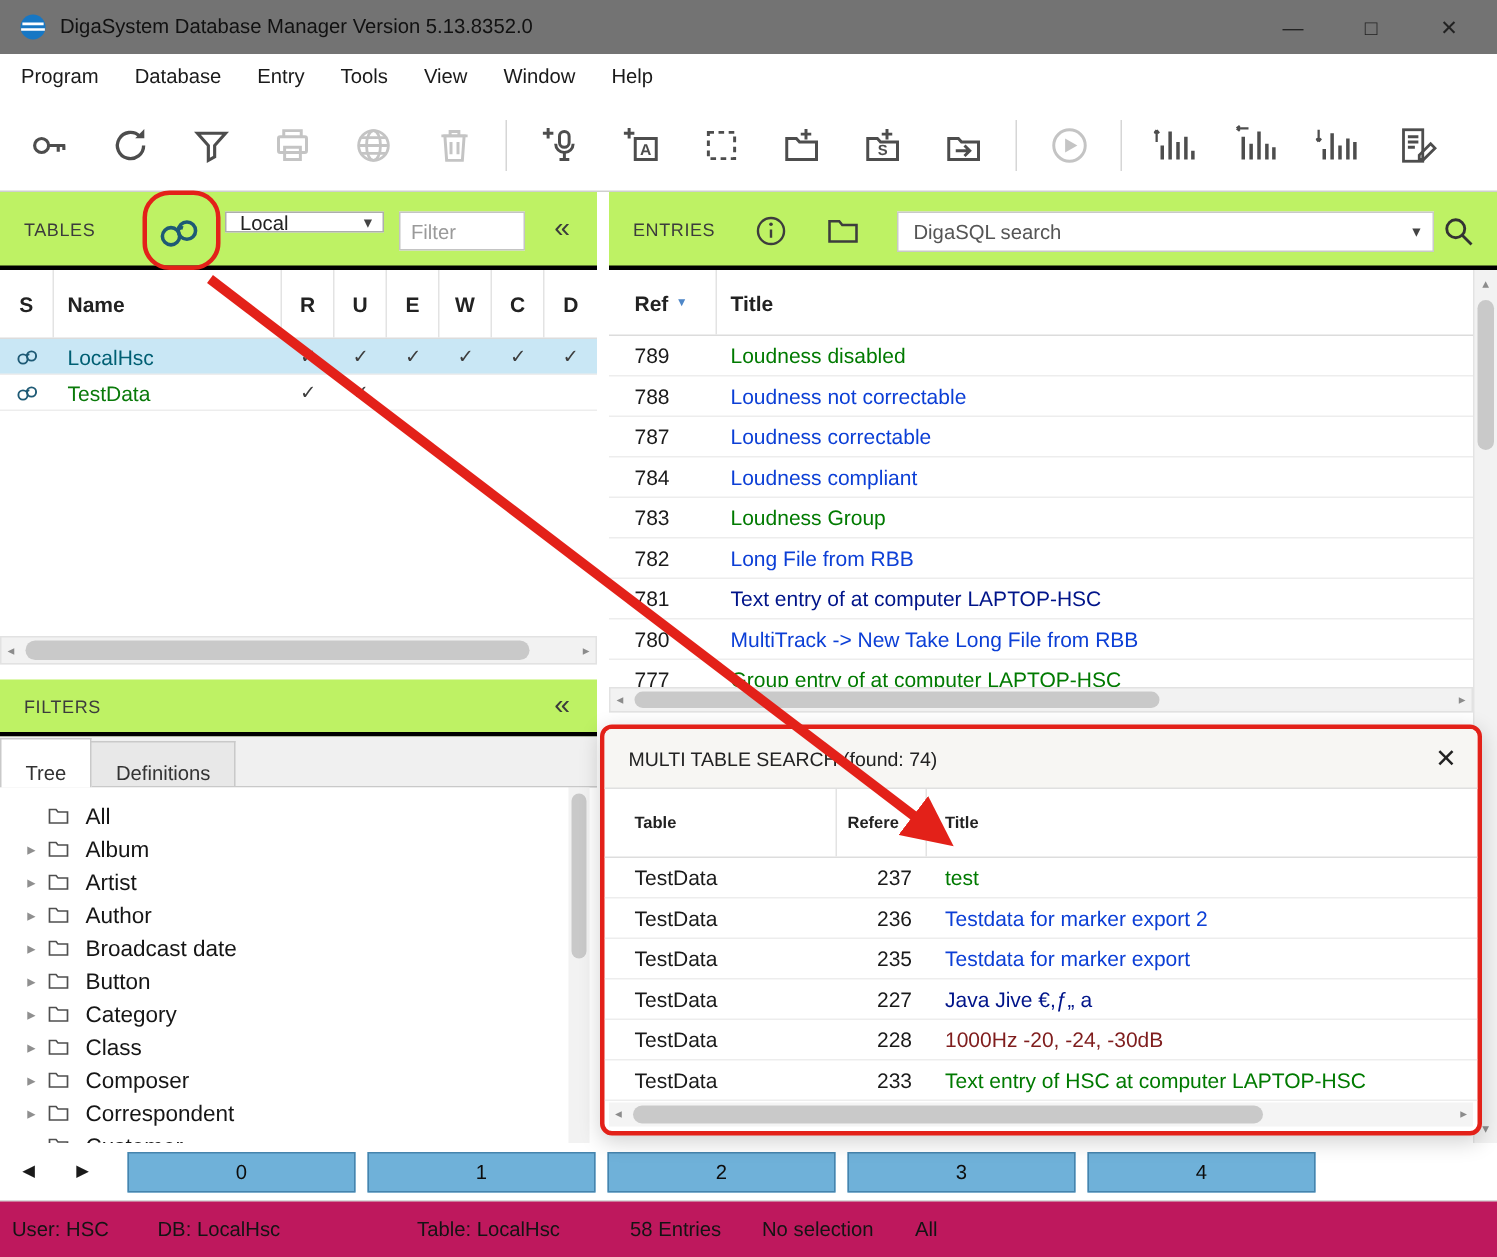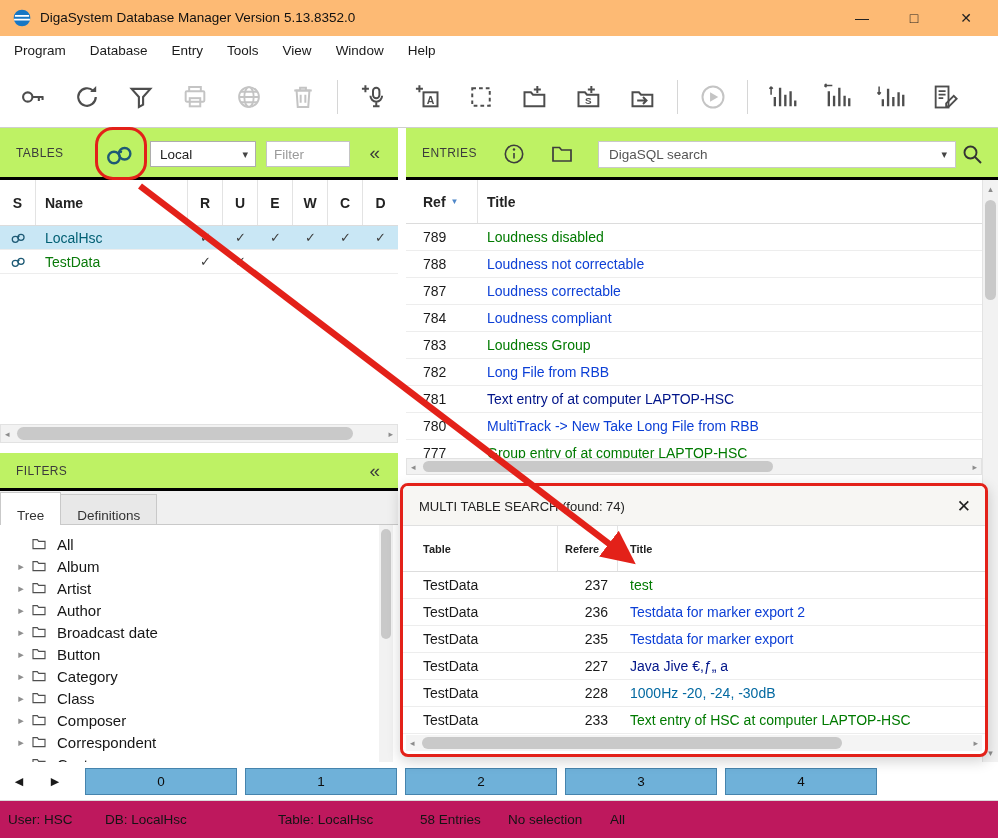--- a/index.html
+++ b/index.html
@@ -3,21 +3,21 @@
 <meta charset="utf-8">
 <style>
   *{box-sizing:border-box;margin:0;padding:0}
   html,body{width:998px;height:838px}
   body{position:relative;overflow:hidden;background:#fff;color:#1a1a1a;
        font-family:"Liberation Sans","DejaVu Sans",sans-serif}
   .ic{display:block;width:100%;height:100%}
   svg.defs{position:absolute;width:0;height:0;overflow:hidden}
 
   
-  .titlebar{position:absolute;left:0;top:0;width:998px;height:36px;background:#fdba74}
+  .titlebar{position:absolute;left:0;top:0;width:998px;height:36px;background:#737373}
   .app-icon{position:absolute;left:12px;top:8px;width:20px;height:20px}
   .title-text{position:absolute;left:40px;top:0;line-height:36px;font-size:13.5px;color:#111}
   .win-controls{position:absolute;right:6px;top:0;height:36px;display:flex}
   .win-btn{width:52px;height:36px;line-height:36px;text-align:center;font-size:14px;color:#222;cursor:pointer}
 
   
   .menubar{position:absolute;left:0;top:36px;width:998px;height:30px;background:#fff;display:flex;padding-left:2px}
   .menu-item{padding:0 12px;line-height:30px;font-size:13.5px;color:#1a1a1a;cursor:pointer}
 
   
@@ -30,21 +30,21 @@
 
   
   .panel-header{position:absolute;height:52px;background:#bef264;border-bottom:3px solid #000000}
   .tables-header{left:0;top:128px;width:398px}
   .entries-header{left:406px;top:128px;width:592px}
   .filters-header{left:0;top:453px;width:398px;height:38px}
   .ph-label{position:absolute;left:16px;top:50%;transform:translateY(-50%);font-size:12px;color:#3c3c3c;letter-spacing:.4px}
   .collapse{position:absolute;right:18px;top:50%;transform:translateY(-50%);font-size:19px;color:#3c3c3c;cursor:pointer}
   .binoc-btn{position:absolute;left:103px;top:12px;width:32px;height:30px;color:#1e5a75;cursor:pointer}
   .combo{background:#fff;border:1px solid #adadad;display:flex;align-items:center;font-size:13.5px;color:#222;cursor:pointer}
-  .local-combo{position:absolute;left:150px;top:13px;width:106px;height:26px;padding:0 7px 0 9px;justify-content:space-between}
+  .local-combo{position:absolute;left:150px;top:13px;width:106px;height:14px;padding:0 7px 0 9px;justify-content:space-between}
   .caret{font-size:11px;color:#444;margin-left:6px}
   .filter-input{position:absolute;left:266px;top:13px;width:84px;height:26px;border:1px solid #c4c4c4;background:#fff;
                 font-size:13.5px;padding:0 7px;font-family:inherit;color:#333}
   .filter-input::placeholder{color:#9a9a9a}
   .hd-icon{position:absolute;top:14px;width:26px;height:26px;color:#3d3d3d;cursor:pointer}
   .hd-icon .ic{width:24px;height:24px}
   .hd-info{left:96px}.hd-folder{left:144px}.hd-search{right:12px;color:#333}
   .sql-combo{position:absolute;left:192px;top:13px;width:358px;height:27px;padding:0 8px 0 10px;
              justify-content:space-between;border:1px solid #c9c9c9;color:#555}
 
@@ -673,21 +673,21 @@
           <div class="pg-c p-title" style="color: rgb(12, 63, 214);">Testdata for marker export</div>
         </div>
         <div class="pg-row">
           <div class="pg-c p-table">TestData</div>
           <div class="pg-c p-ref">227</div>
           <div class="pg-c p-title" style="color: rgb(0, 20, 137);">Java Jive €,ƒ„ a</div>
         </div>
         <div class="pg-row">
           <div class="pg-c p-table">TestData</div>
           <div class="pg-c p-ref">228</div>
-          <div class="pg-c p-title" style="color: #0369a1;">1000Hz -20, -24, -30dB</div>
+          <div class="pg-c p-title" style="color: #7f1d1d;">1000Hz -20, -24, -30dB</div>
         </div>
         <div class="pg-row">
           <div class="pg-c p-table">TestData</div>
           <div class="pg-c p-ref">233</div>
           <div class="pg-c p-title" style="color: rgb(0, 122, 0);">Text entry of HSC at computer LAPTOP-HSC</div>
         </div>
       </div>
     <div class="popup-hscroll">
       <span class="sc-arrow l">◂</span>
       <div class="sc-thumb"></div>

